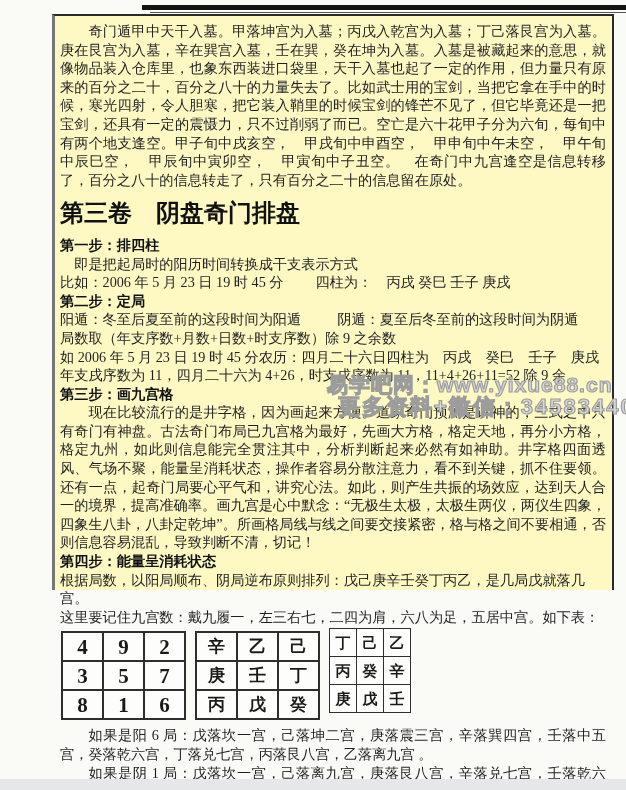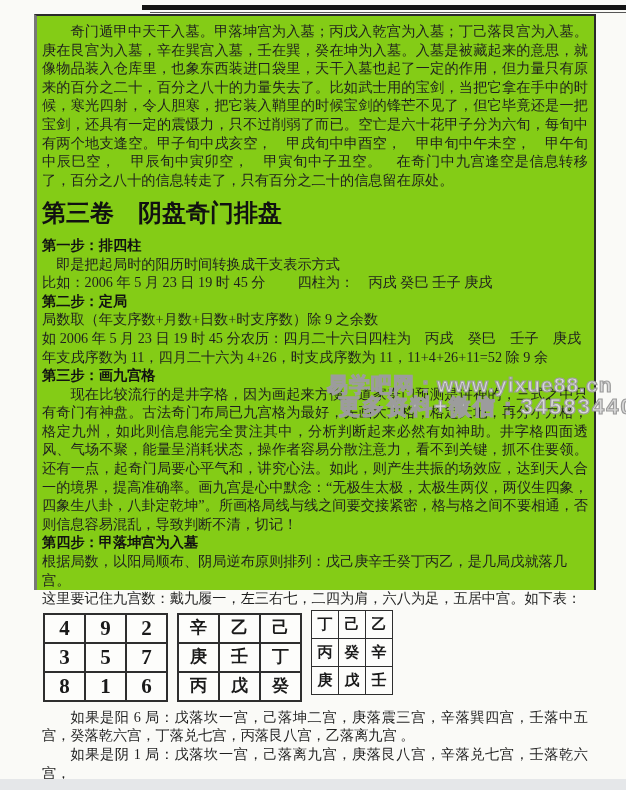--- a/index.html
+++ b/index.html
@@ -5,26 +5,26 @@
   html,body{margin:0;padding:0;}
   body{
     width:626px;height:790px;position:relative;overflow:hidden;
     background:#fafaf7;
     font-family:"Liberation Serif","DejaVu Serif",serif;
     color:#1f1f1f;
   }
   .top-band{position:absolute;top:5px;left:142px;width:484px;height:5px;background:#141414;}
   .top-band2{position:absolute;top:12px;left:150px;width:476px;height:1px;background:#555;}
   .page-frame{
-    position:absolute;left:34px;top:14px;width:562px;height:576px;
+    position:absolute;left:52px;top:14px;width:562px;height:576px;
     box-sizing:border-box;
     border-top:2px solid #2a2a2a;
     border-left:3px solid #777;
     border-right:2px solid #2a2a2a;
-    background:#84cc16;
+    background:#fef9c3;
   }
   .content{padding:6px 6px 0 5px;font-size:14.2px;line-height:18.6px;}
   .para{ text-align:justify; text-indent:2em; white-space:pre-wrap; }
   .chapter{ font-size:24px; font-weight:bold; margin:15px 0 13px 0; white-space:pre-wrap; color:#111;}
   .step-title{ font-weight:bold; color:#111;}
   .indent1{ text-indent:1em; }
   .row{ display:flex; white-space:pre-wrap; }
   .gap56{ margin-left:32px; }
   .gap36{ margin-left:36px; }
   .nowrap{ white-space:pre-wrap; }
@@ -59,28 +59,32 @@
     <div class="chapter">第三卷　阴盘奇门排盘</div>
 
     <div class="step-title">第一步：排四柱</div>
     <div class="indent1">即是把起局时的阳历时间转换成干支表示方式</div>
     <div class="row">
       <span>比如：2006 年 5 月 23 日 19 时 45 分</span>
       <span class="gap56">四柱为：　丙戌 癸巳 壬子 庚戌</span>
     </div>
 
     <div class="step-title">第二步：定局</div>
+    <div class="row">
+      <span>阳遁：冬至后夏至前的这段时间为阳遁</span>
+      <span class="gap36">阴遁：夏至后冬至前的这段时间为阴遁</span>
+    </div>
     <div class="nowrap">局数取（年支序数+月数+日数+时支序数）除 9 之余数</div>
     <div class="nowrap">如 2006 年 5 月 23 日 19 时 45 分农历：四月二十六日四柱为　丙戌　癸巳　壬子　庚戌</div>
     <div class="nowrap">年支戌序数为 11，四月二十六为 4+26，时支戌序数为 11，11+4+26+11=52 除 9 余</div>
 
     <div class="step-title">第三步：画九宫格</div>
     <div class="para">现在比较流行的是井字格，因为画起来方便。道家奇门预测是讲神的，三式之中只有奇门有神盘。古法奇门布局已九宫格为最好，先画大方格，格定天地，再分小方格，格定九州，如此则信息能完全贯注其中，分析判断起来必然有如神助。井字格四面透风、气场不聚，能量呈消耗状态，操作者容易分散注意力，看不到关键，抓不住要领。还有一点，起奇门局要心平气和，讲究心法。如此，则产生共振的场效应，达到天人合一的境界，提高准确率。画九宫是心中默念：“无极生太极，太极生两仪，两仪生四象，四象生八卦，八卦定乾坤”。所画格局线与线之间要交接紧密，格与格之间不要相通，否则信息容易混乱，导致判断不清，切记！</div>
 
-    <div class="step-title">第四步：甲落坤宫为入墓</div>
+    <div class="step-title">第四步：能量呈消耗状态</div>
     <div>根据局数，以阳局顺布、阴局逆布原则排列：戊己庚辛壬癸丁丙乙，是几局戊就落几宫。</div>
     <div>这里要记住九宫数：戴九履一，左三右七，二四为肩，六八为足，五居中宫。如下表：</div>
 
     <div class="grids">
       <table class="grid g1">
         <tbody>
             <tr>
           <td>4</td>
           <td>9</td>
           <td>2</td>

